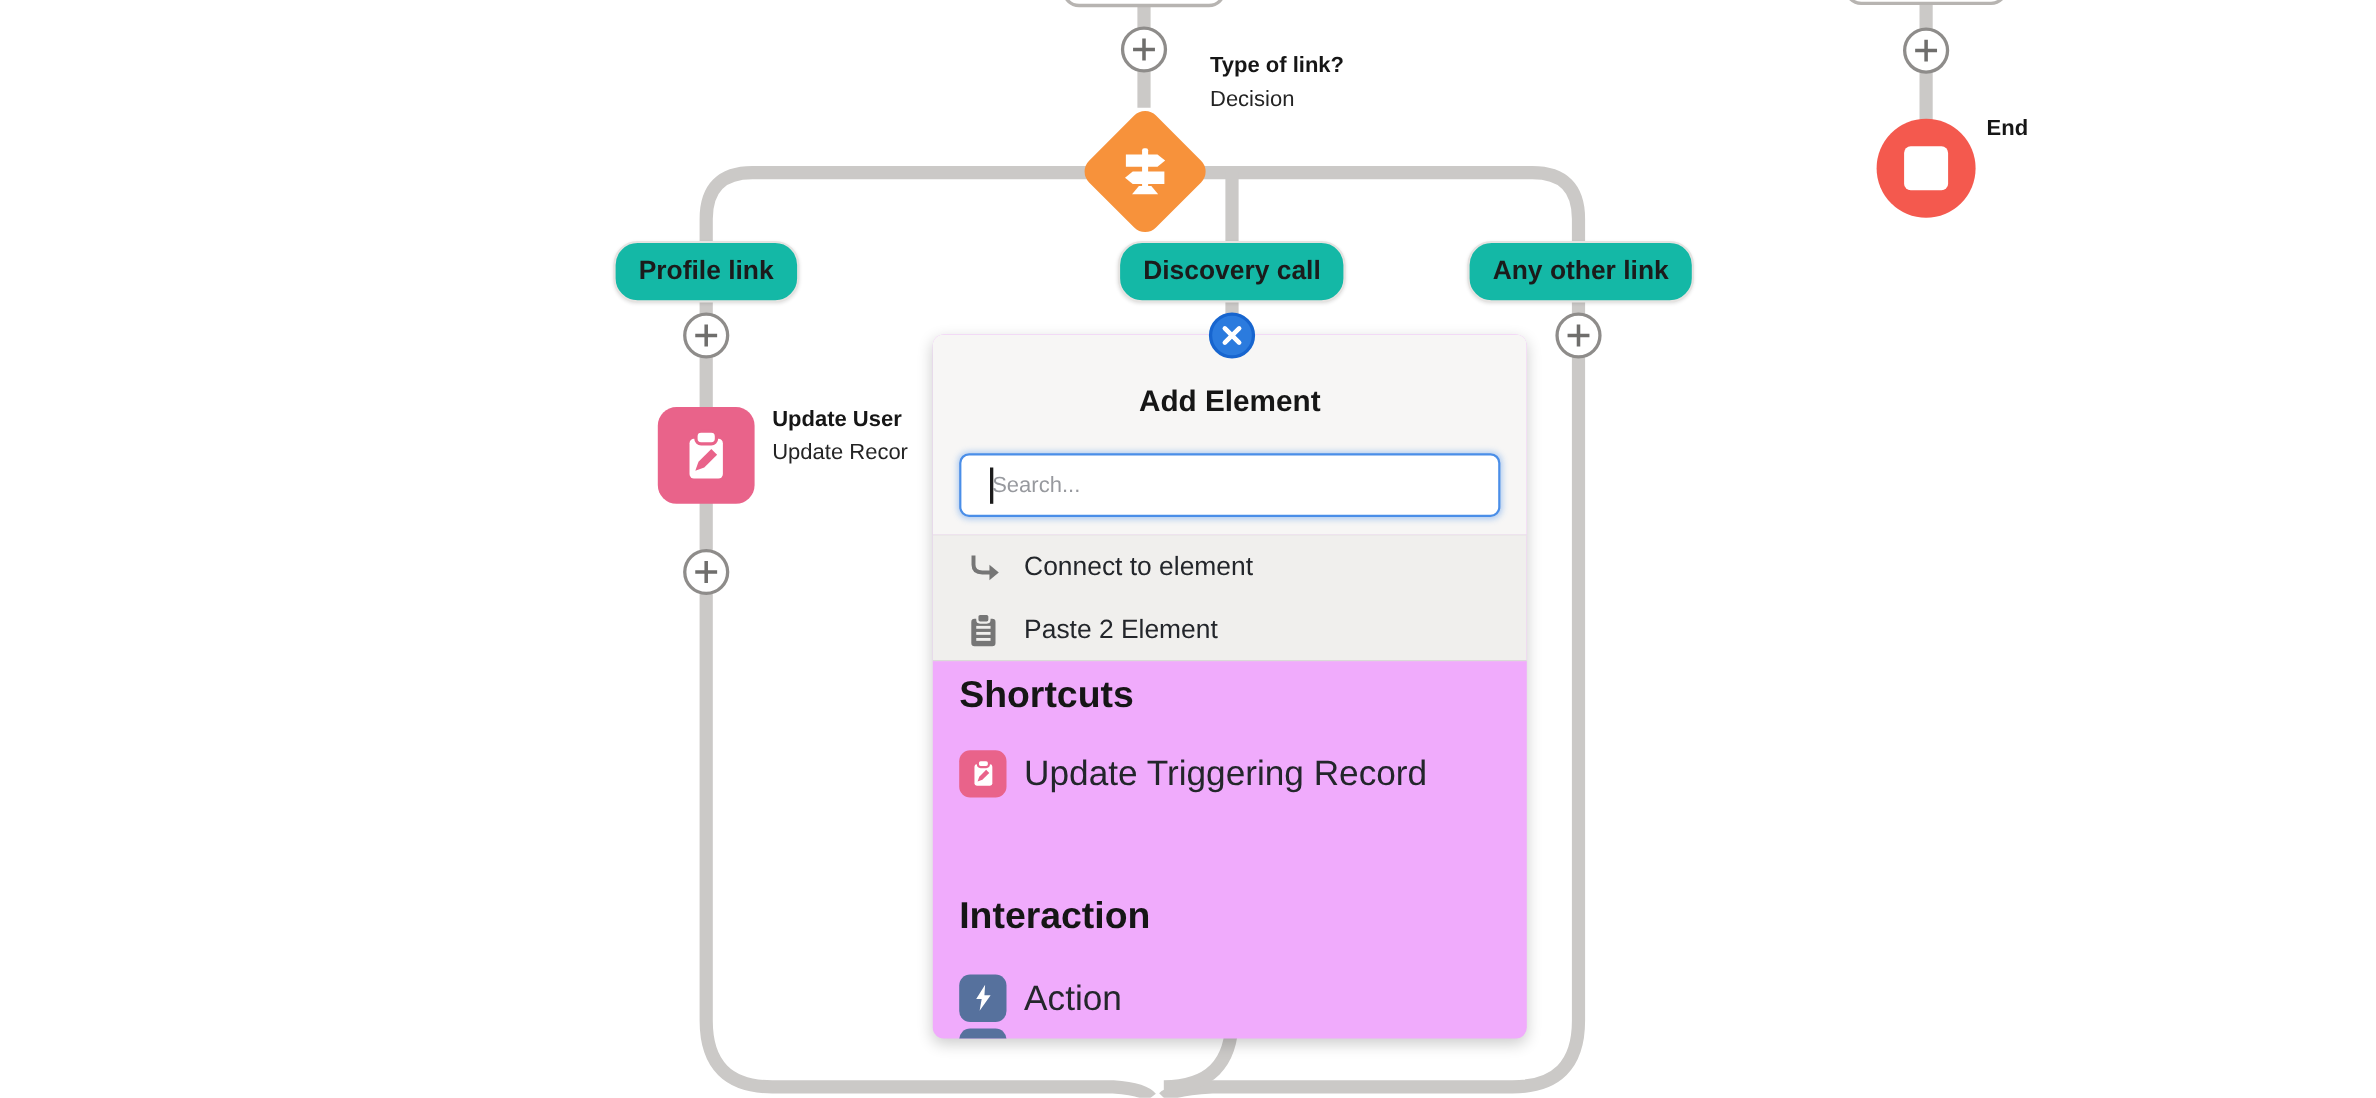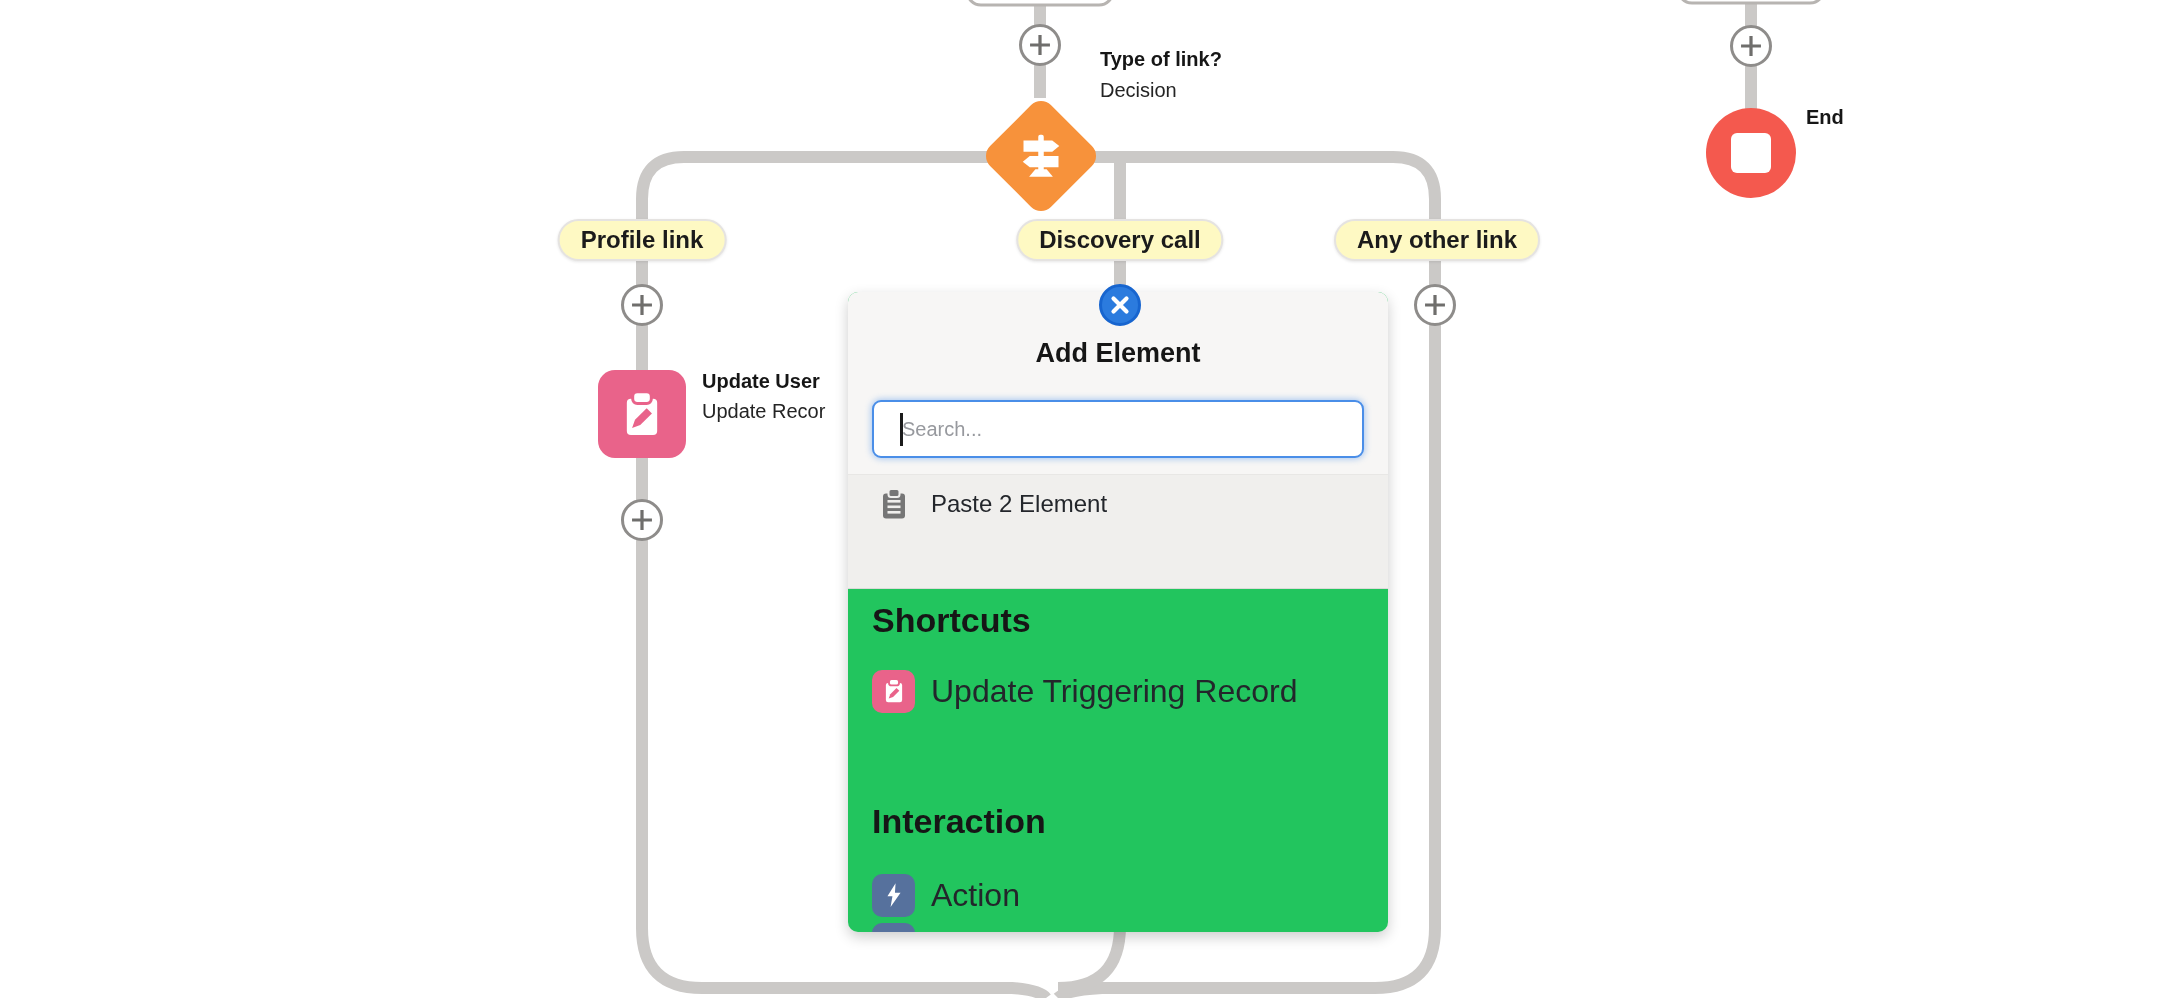--- a/index.html
+++ b/index.html
@@ -23,24 +23,24 @@
 
   
   .plus{
     position:absolute;width:42px;height:42px;border-radius:50%;
     background:#fff;border:3px solid #8E8C8A;z-index:4;
     display:flex;align-items:center;justify-content:center;cursor:pointer;
   }
 
   
   .pill{
-    position:absolute;top:219px;height:42px;z-index:3;
+    position:absolute;top:219px;height:56px;z-index:3;
     transform:translateX(-50%);
     display:inline-flex;align-items:center;padding:0 21px;
-    background:#fef9c3;border:2px solid #E5E3E1;border-radius:22px;
+    background:#14b8a6;border:2px solid #E5E3E1;border-radius:22px;
     box-shadow:0 1px 3px rgba(0,0,0,.10);
     font-size:24px;font-weight:700;white-space:nowrap;cursor:pointer;
   }
 
   
   .diamond{
     position:absolute;left:998px;top:113px;width:86px;height:86px;
     background:var(--decision-orange);border-radius:14px;
     transform:rotate(45deg);z-index:2;cursor:pointer;
   }
@@ -67,22 +67,22 @@
 
   
   .close-btn{
     position:absolute;left:1099px;top:284px;width:42px;height:42px;border-radius:50%;
     background:var(--close-blue);border:3px solid var(--close-ring);z-index:7;
     display:flex;align-items:center;justify-content:center;cursor:pointer;
   }
 
   
   .popup{
-    position:absolute;left:848px;top:292px;width:540px;height:640px;
-    background:#22c55e;border-radius:10px;z-index:5;
+    position:absolute;left:848px;top:304px;width:540px;height:640px;
+    background:#f0abfc;border-radius:10px;z-index:5;
     box-shadow:0 5px 14px rgba(0,0,0,.20);overflow:hidden;
   }
   .popup-header{position:absolute;left:0;top:0;right:0;height:182px;background:#F7F6F5}
   .popup-title{padding-top:46px;text-align:center;font-size:27px;font-weight:700;color:#161616}
   .search-input{
     position:absolute;left:24px;top:108px;width:492px;height:58px;
     border:2px solid var(--search-blue);border-radius:9px;background:#fff;
     font-family:"Liberation Sans",sans-serif;font-size:20px;color:#222;
     padding:0 16px 0 28px;outline:none;
     box-shadow:0 0 6px 1px rgba(74,142,232,.45);
@@ -188,20 +188,29 @@
 </div>
 
 <div class="popup">
   <div class="popup-header">
     <div class="popup-title">Add Element</div>
     <input class="search-input" type="text" placeholder="Search..." style="">
     <div class="caret"></div>
   </div>
 
   <div class="quick-section">
+    <div class="quick-row">
+      <div class="qicon">
+        <svg width="32" height="28" viewBox="0 0 32 28">
+          <path d="M6 3 V11.5 Q6 18.5 14 18.5 H21" fill="none" stroke="#767676" stroke-width="3.6"></path>
+          <path d="M20.5 11.5 L29 18.5 L20.5 25.5 Z" fill="#767676"></path>
+        </svg>
+      </div>
+      <span>Connect to element</span>
+    </div>
     <div class="quick-row">
       <div class="qicon">
         <svg width="30" height="32" viewBox="0 0 30 32">
           <rect x="4" y="5.5" width="22" height="25" rx="3" fill="#767676"></rect>
           <rect x="9.5" y="1" width="11" height="8" rx="2.5" fill="#767676" stroke="#F0EFED" stroke-width="2"></rect>
           <rect x="8.5" y="12" width="13" height="2.6" fill="#F0EFED"></rect>
           <rect x="8.5" y="17.5" width="13" height="2.6" fill="#F0EFED"></rect>
           <rect x="8.5" y="23" width="13" height="2.6" fill="#F0EFED"></rect>
         </svg>
       </div>

